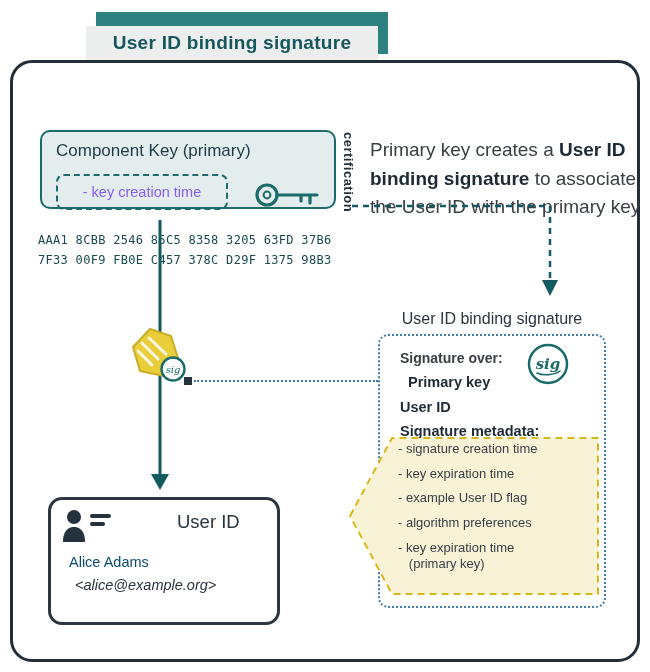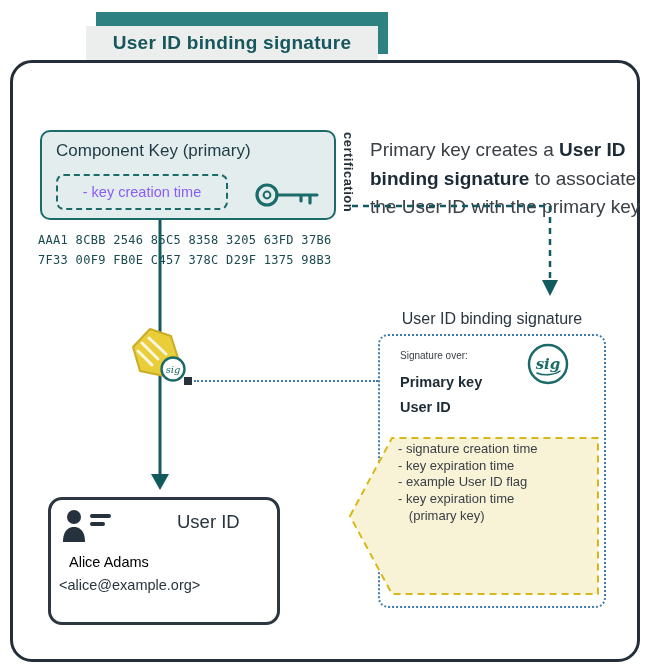--- a/index.html
+++ b/index.html
@@ -10,21 +10,21 @@
   .banner-shadow { position: absolute; left: 96px; top: 12px; width: 292px; height: 42px; background: #2e8181; }
   .banner { position: absolute; left: 86px; top: 26px; width: 292px; height: 34px; background: #ebeeed;
             display: flex; align-items: center; justify-content: center; z-index: 2;
             font-size: 19px; font-weight: bold; color: #17565c; letter-spacing: .3px; }
 
   
   .frame { position: absolute; left: 10px; top: 60px; width: 630px; height: 602px;
            border: 3px solid #242e38; border-radius: 22px; }
 
   
-  .component-key { position: absolute; left: 40px; top: 130px; width: 296px; height: 90px;
+  .component-key { position: absolute; left: 40px; top: 130px; width: 296px; height: 79px;
                    background: #e3eded; border: 2px solid #1c6b6b; border-radius: 10px; }
   .ck-title { position: absolute; left: 14px; top: 9px; font-size: 17px; color: #1d3a45; }
   .ck-field { position: absolute; left: 14px; top: 42px; width: 172px; height: 36px;
               border: 2px dashed #1c6b6b; border-radius: 8px; display: flex; align-items: center;
               justify-content: center; font-size: 14.5px; color: #8b5cf6; }
   .key-icon { position: absolute; right: 12px; top: 46px; width: 68px; height: 34px; }
 
   .certification { position: absolute; left: 341px; top: 132px; height: 92px;
                    writing-mode: vertical-rl; font-size: 13px; font-weight: bold;
                    color: #22313b; letter-spacing: .5px; }
@@ -40,37 +40,37 @@
   .seal-icon  { position: absolute; left: 126px; top: 326px; }
   .link-square { position: absolute; left: 184px; top: 377px; width: 8px; height: 8px; background: #27323c; }
   .dotted-link { position: absolute; left: 194px; top: 380px; width: 184px; border-top: 2px dotted #3f7cae; }
   .elbow-arrow { position: absolute; left: 346px; top: 196px; }
 
   
   .bs-title { position: absolute; left: 378px; top: 310px; width: 228px; text-align: center;
               font-size: 16px; color: #2a353f; }
   .bs-box { position: absolute; left: 378px; top: 334px; width: 228px; height: 274px;
             border: 2px dotted #3f7cae; border-radius: 10px; }
-  .sig-over { position: absolute; left: 400px; top: 350px; font-size: 10px; color: #3a4046; }
+  .sig-over { position: absolute; left: 400px; top: 350px; font-size: 14px; color: #3a4046; font-weight: bold; }
   .big-sig  { position: absolute; left: 524px; top: 340px; }
   .bs-item  { position: absolute; left: 400px; font-size: 14.5px; font-weight: bold; color: #1d2b36; }
-  .bs-primary   { top: 374px; }
+  .bs-primary   { top: 374px; margin-left: 8px; }
   .bs-userid    { top: 399px; }
   .bs-metalabel { top: 423px; }
   .meta-shape { position: absolute; left: 344px; top: 432px; }
   .meta-list { position: absolute; left: 398px; top: 441px; display: flex; flex-direction: column;
-               font-size: 13px; line-height: 1.28; color: #3a4046; white-space: pre-wrap; }
+               gap: 8px; font-size: 13px; line-height: 1.28; color: #3a4046; white-space: pre-wrap; }
 
   
   .user-card { position: absolute; left: 48px; top: 497px; width: 232px; height: 128px;
                border: 3px solid #2d3741; border-radius: 14px; background: #fff; }
   .person-icon { position: absolute; left: 10px; top: 7px; width: 50px; height: 40px; }
   .uc-title { position: absolute; left: 126px; top: 11px; font-size: 18.5px; color: #28343e; }
-  .uc-name  { position: absolute; left: 18px; top: 54px; font-size: 14.5px; color: #000000; }
-  .uc-email { position: absolute; left: 8px; top: 77px; font-size: 14.5px; color: #28343e; }
+  .uc-name  { position: absolute; left: 18px; top: 54px; font-size: 14.5px; color: #0c4a6e; }
+  .uc-email { position: absolute; left: 24px; top: 77px; font-size: 14.5px; color: #28343e; font-style: italic; }
 
   .sig-text { font-family: "DejaVu Serif", serif; font-style: italic; fill: #1b6b6b; }
 </style>
 </head>
 <body>
 
 <div class="stage">
 
   <div class="banner-shadow"></div>
   <div class="banner">
@@ -124,29 +124,31 @@
   <div class="sig-over">Signature over:</div>
 
   <svg class="big-sig" width="48" height="48" viewBox="0 0 48 48">
     <circle cx="24" cy="24" r="19" fill="#ffffff" stroke="#1b6b6b" stroke-width="2.5"></circle>
     <path d="M13 33 C19 36 31 35 36 31" fill="none" stroke="#1b6b6b" stroke-width="1.6" stroke-linecap="round"></path>
     <text class="sig-text" x="24" y="29" text-anchor="middle" font-size="15" font-weight="bold">sig</text>
   </svg>
 
   <div class="bs-item bs-primary">Primary key</div>
   <div class="bs-item bs-userid">User ID</div>
+  <div class="bs-item bs-metalabel">Signature metadata:</div>
 
   <svg class="meta-shape" width="262" height="170">
     <polygon points="6,84 48,6 254,6 254,162 48,162" fill="#f8f3d6" stroke="#d9b816" stroke-width="2" stroke-dasharray="7 5" stroke-linejoin="round"></polygon>
   </svg>
 
   <div class="meta-list">
     <div>- signature creation time</div>
     <div>- key expiration time</div>
     <div>- example User ID flag</div>
+    <div>- algorithm preferences</div>
     <div>- key expiration time
    (primary key)</div>
   </div>
 
   <div class="user-card">
     <svg class="person-icon" viewBox="0 0 50 40">
       <circle cx="13" cy="10" r="7" fill="#25313c"></circle>
       <path d="M2 35 C2 22 9 20 13 20 C17 20 24 22 24 35 Z" fill="#25313c"></path>
       <path d="M31 9 H48 M31 17 H42" stroke="#25313c" stroke-width="4" stroke-linecap="round"></path>
     </svg>

